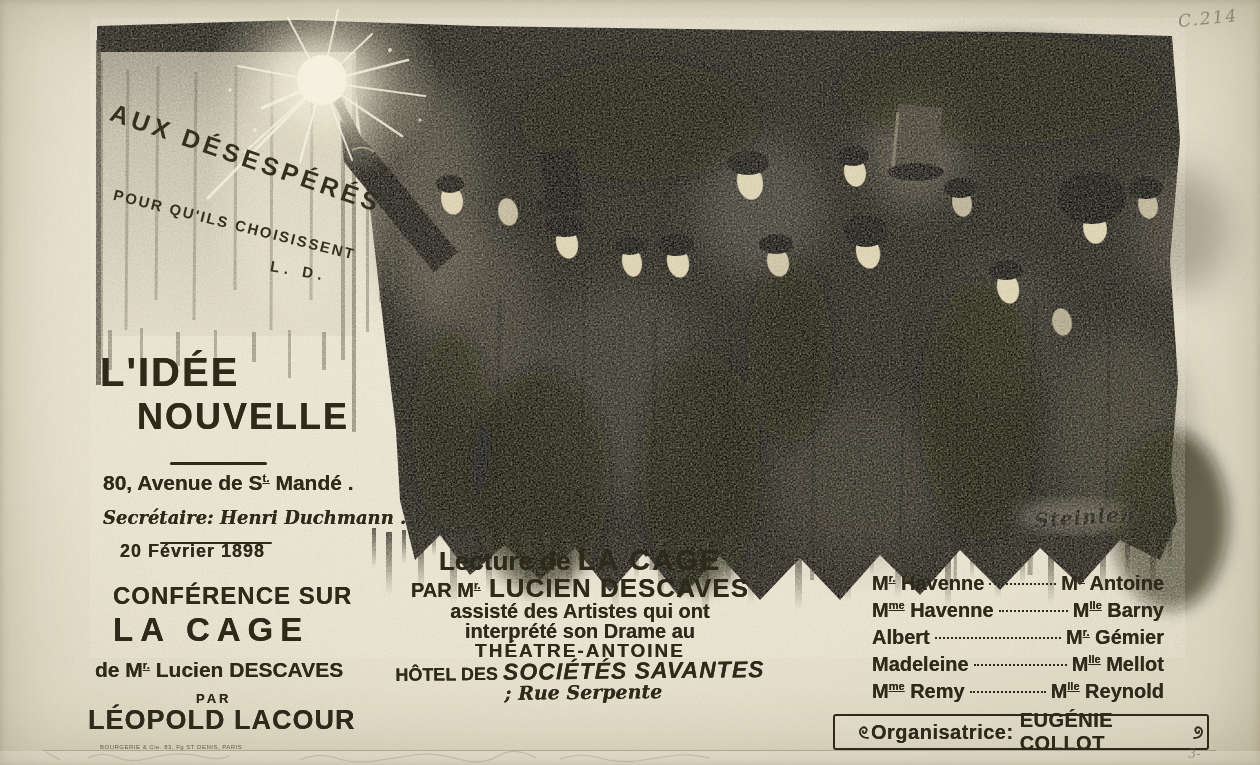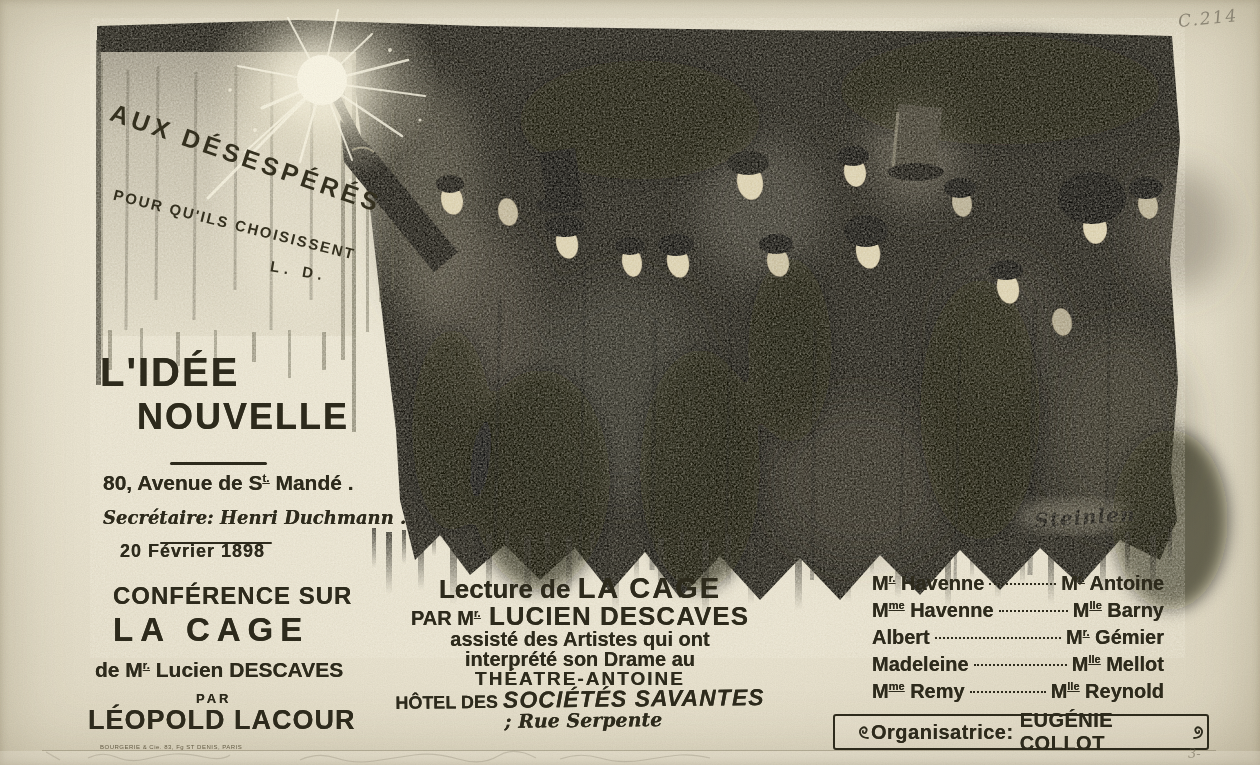--- a/index.html
+++ b/index.html
@@ -31,21 +31,21 @@
   .r2{left:160px;top:542px;width:112px;height:2px;}
   .date{left:120px;top:541px;font-size:18px;letter-spacing:1px;}
   .conf1{left:113px;top:582px;font-size:24px;letter-spacing:1px;}
   .conf2{left:113px;top:611px;font-size:33px;letter-spacing:7px;}
   .auth{left:95px;top:658px;font-size:21px;}
   .par{left:196px;top:691px;font-size:13px;letter-spacing:3px;}
   .lacour{left:88px;top:705px;font-size:27px;letter-spacing:1px;}
   .imprint{left:100px;top:744px;font-size:6px;letter-spacing:.5px;color:rgba(72,64,40,.8);}
 
   
-  .ccol{position:absolute;left:330px;top:574px;width:500px;text-align:center;}
+  .ccol{position:absolute;left:330px;top:546px;width:500px;text-align:center;}
   .ccol .ln{margin:0;line-height:1.0;}
   .lect{font-size:26px;font-weight:bold;margin-bottom:6px;}
   .lect .big{font-size:29px;letter-spacing:2px;}
   .reader{font-size:20px;font-weight:bold;margin-bottom:8px;}
   .reader .big{font-size:26px;letter-spacing:1px;}
   .asst{font-size:20px;font-weight:bold;margin-bottom:5px;}
   .interp{font-size:20px;font-weight:bold;margin-bottom:5px;}
   .theat{font-size:19px;font-weight:bold;letter-spacing:2px;margin-bottom:6px;}
   .venue{font-size:18px;font-weight:bold;transform:rotate(-.6deg);}
   .venue .main{font-size:23px;font-style:italic;letter-spacing:1px;}

